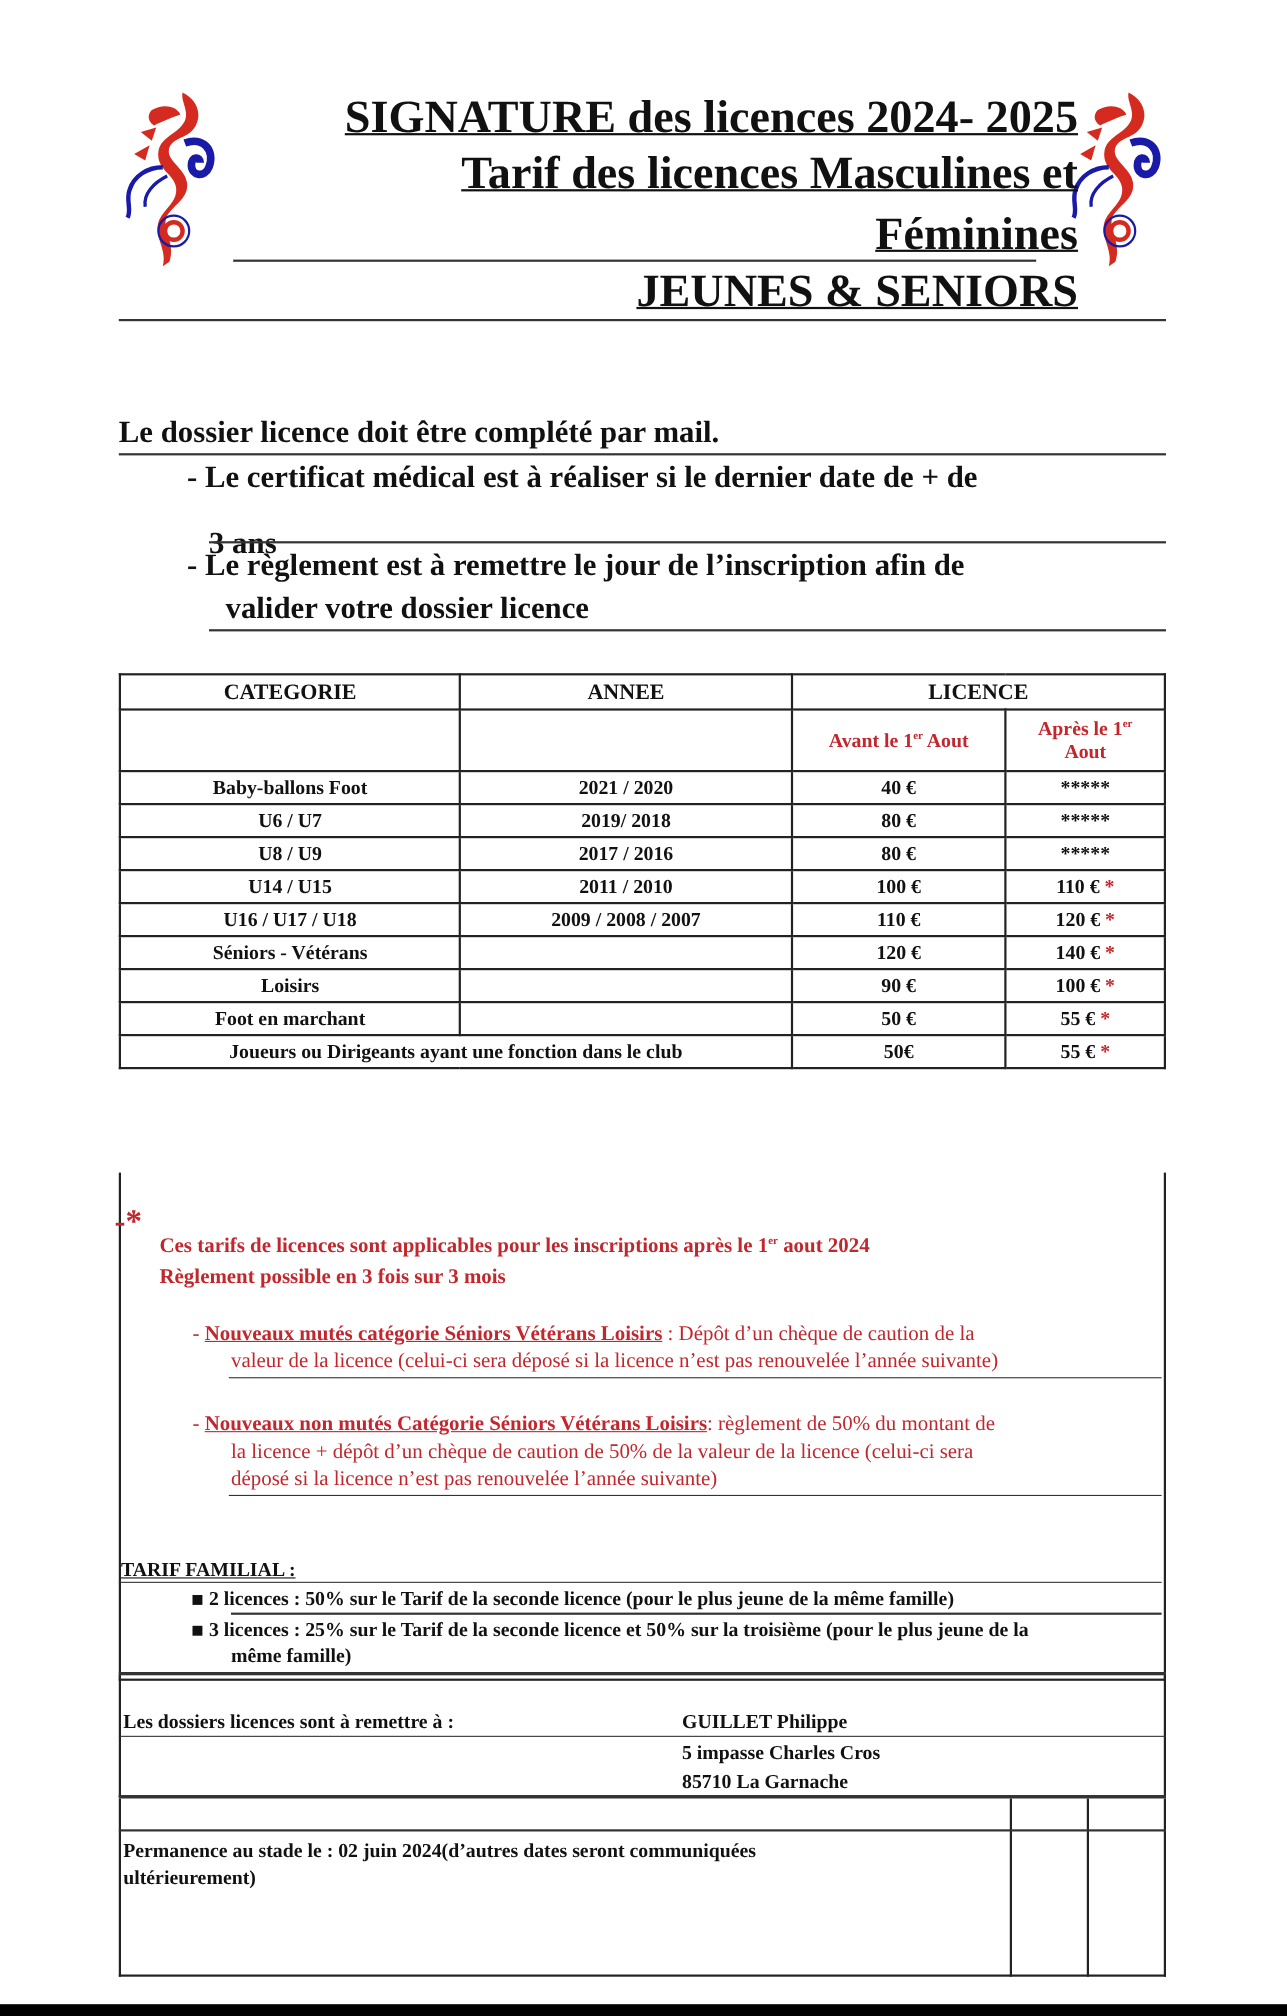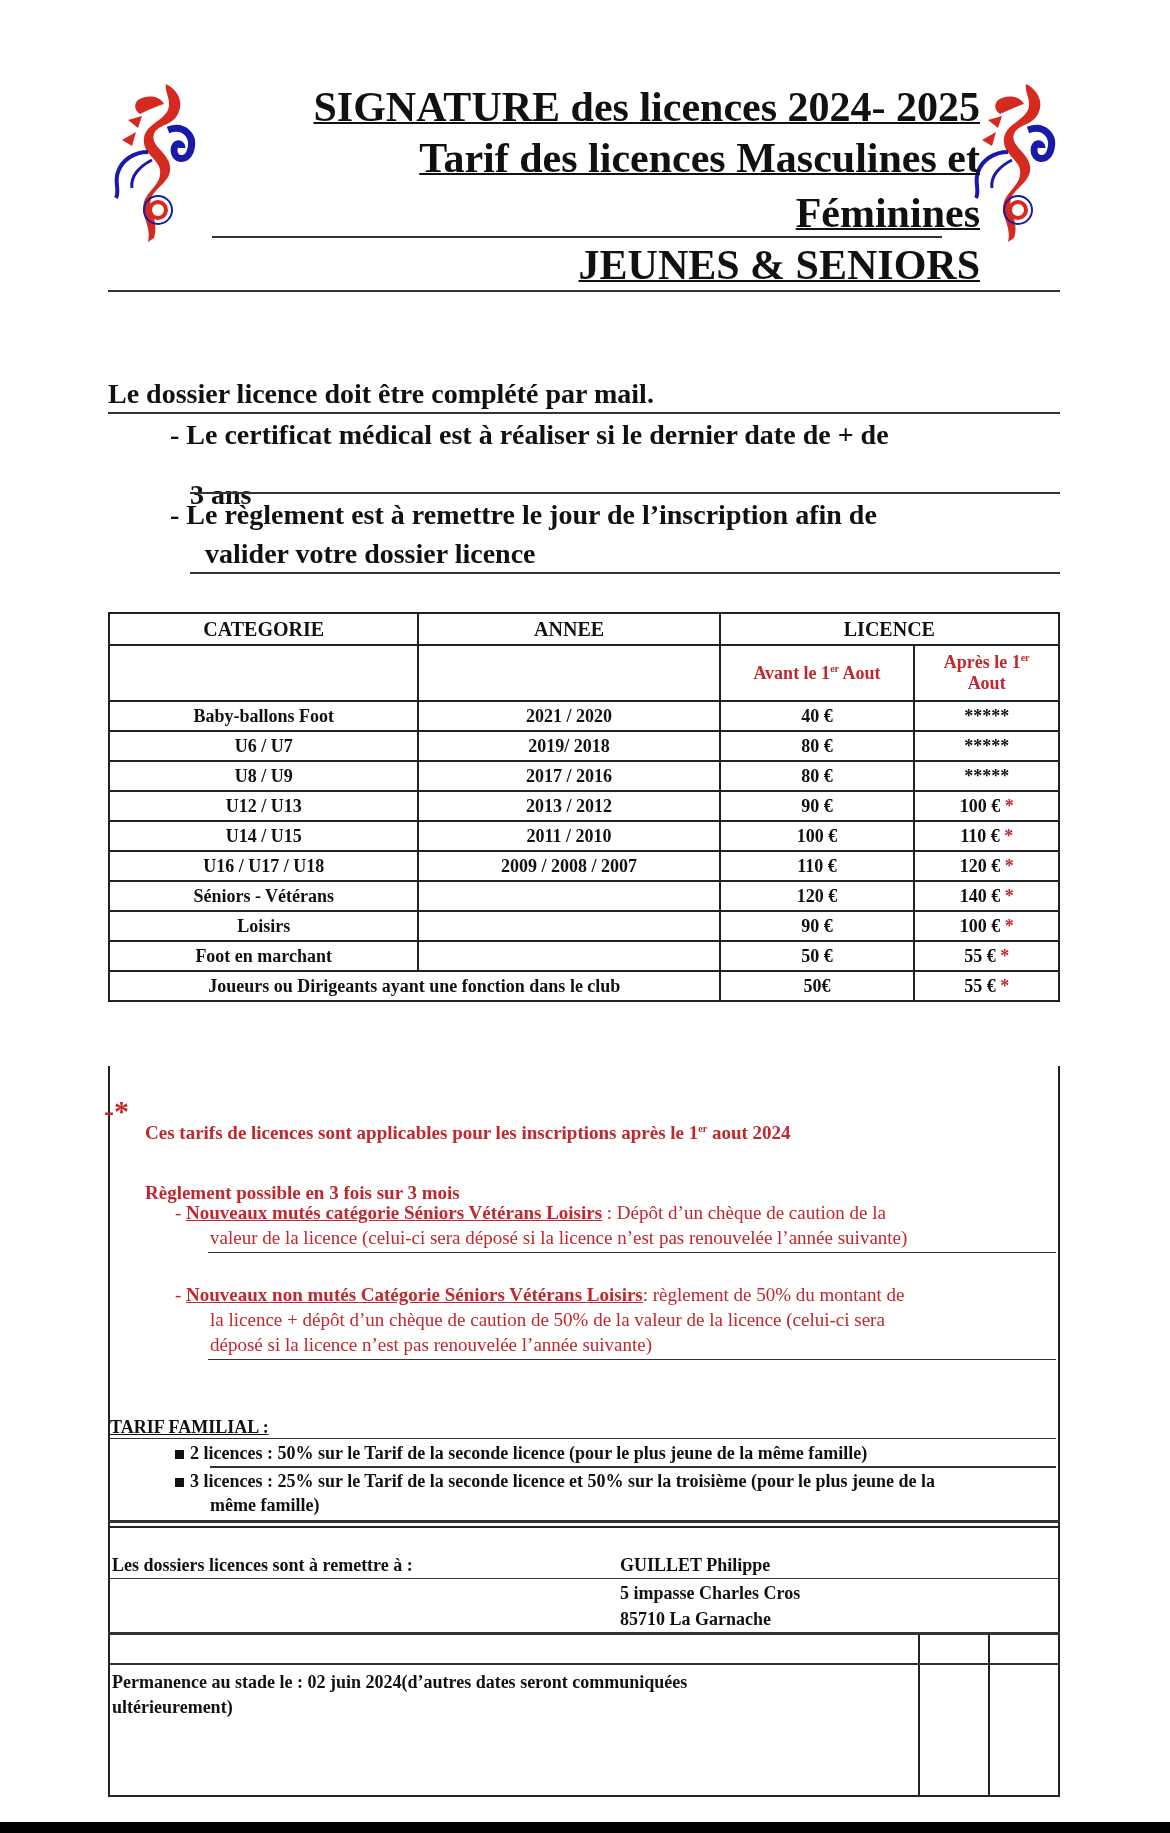--- a/index.html
+++ b/index.html
@@ -107,26 +107,20 @@
         <td>80 €</td>
         <td><span>*****</span><span class="star"></span></td>
       </tr>
   <tr>
         <td>U8 / U9</td>
         <td>2017 / 2016</td>
         <td>80 €</td>
         <td><span>*****</span><span class="star"></span></td>
       </tr>
   <tr>
-        <td>U12 / U13</td>
-        <td>2013 / 2012</td>
-        <td>90 €</td>
-        <td><span>100 €</span><span class="star"> *</span></td>
-      </tr>
-  <tr>
         <td>U14 / U15</td>
         <td>2011 / 2010</td>
         <td>100 €</td>
         <td><span>110 €</span><span class="star"> *</span></td>
       </tr>
   <tr>
         <td>U16 / U17 / U18</td>
         <td>2009 / 2008 / 2007</td>
         <td>110 €</td>
         <td><span>120 €</span><span class="star"> *</span></td>
@@ -153,21 +147,21 @@
     <td colspan="2">Joueurs ou Dirigeants ayant une fonction dans le club</td>
     <td>50€</td>
     <td><span>55 €</span><span class="star"> *</span></td>
   </tr>
 </tbody>
   </table>
 
 <div class="box" style="left:108px;top:1066px;width:948px;height:460px;"></div>
 <div class="note red bold" style="left:104px;top:1098px;font-size:30px;">-*</div>
 <div class="note red bold" style="left:145px;top:1116px;"><span>Ces tarifs de licences sont applicables pour les inscriptions après le 1</span><sup>er</sup><span> aout 2024</span></div>
-<div class="note red bold" style="left:145px;top:1148px;margin-top:32px;">Règlement possible en 3 fois sur 3 mois</div>
+<div class="note red bold" style="left:145px;top:1148px;">Règlement possible en 3 fois sur 3 mois</div>
 
 <div class="note red" style="left:175px;top:1200px;"><span>- </span><span class="bold ul">Nouveaux mutés catégorie Séniors Vétérans Loisirs</span><span> : Dépôt d’un chèque de caution de la</span></div>
 <div class="note red" style="left:210px;top:1225px;">valeur de la licence (celui-ci sera déposé si la licence n’est pas renouvelée l’année suivante)</div>
 <div class="hr" style="left:208px;top:1252px;width:848px;height:1px;"></div>
 
 <div class="note red" style="left:175px;top:1282px;"><span>- </span><span class="bold ul">Nouveaux non mutés Catégorie Séniors Vétérans Loisirs</span><span>: règlement de 50% du montant de</span></div>
 <div class="note red" style="left:210px;top:1307px;">la licence + dépôt d’un chèque de caution de 50% de la valeur de la licence (celui-ci sera</div>
 <div class="note red" style="left:210px;top:1332px;">déposé si la licence n’est pas renouvelée l’année suivante)</div>
 <div class="hr" style="left:208px;top:1359px;width:848px;height:1px;"></div>
 

